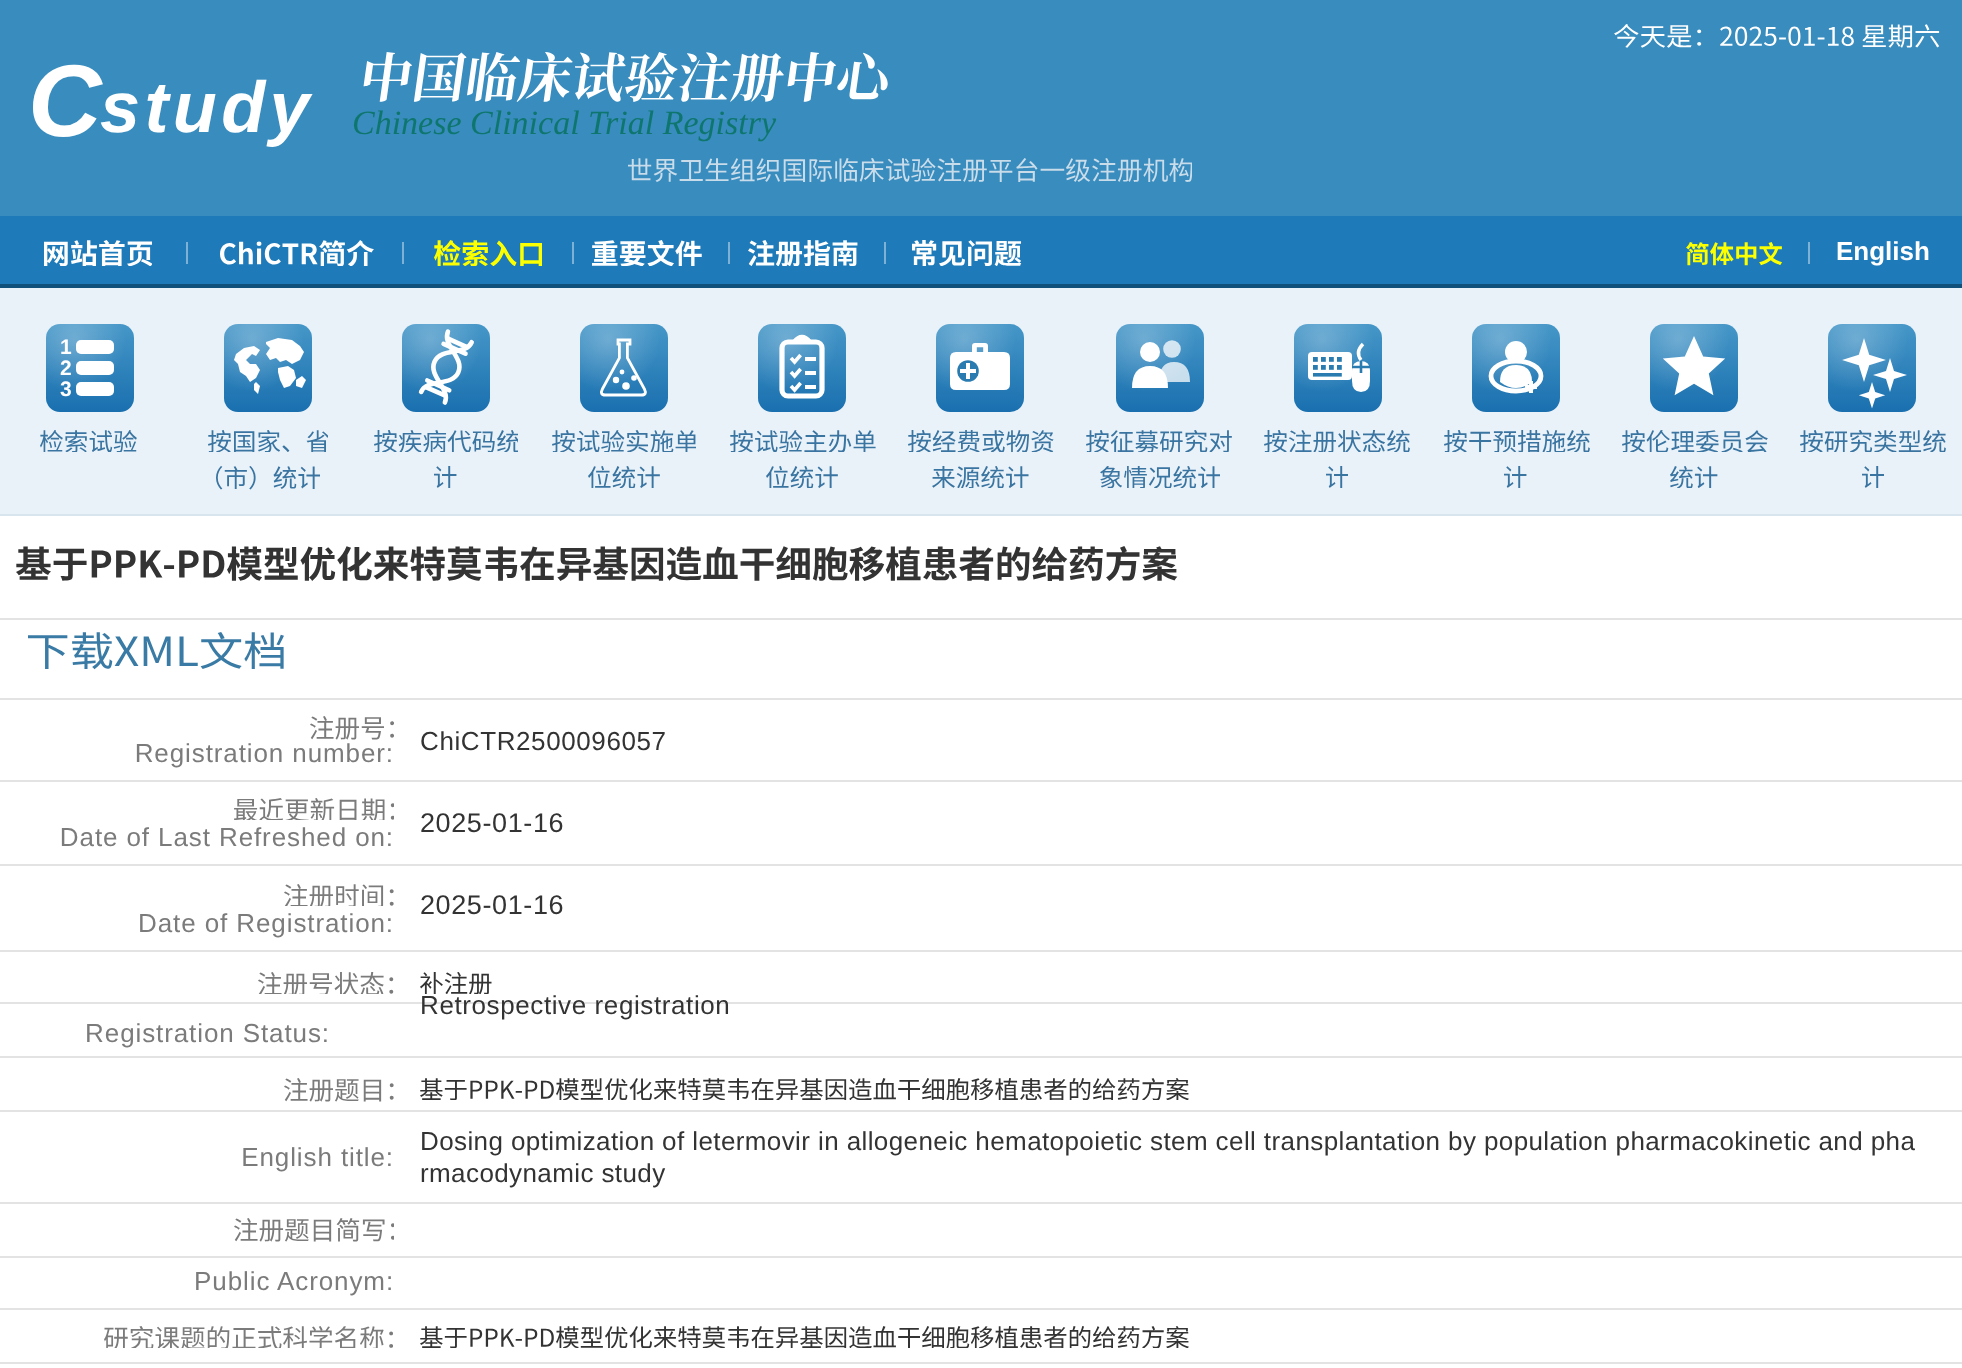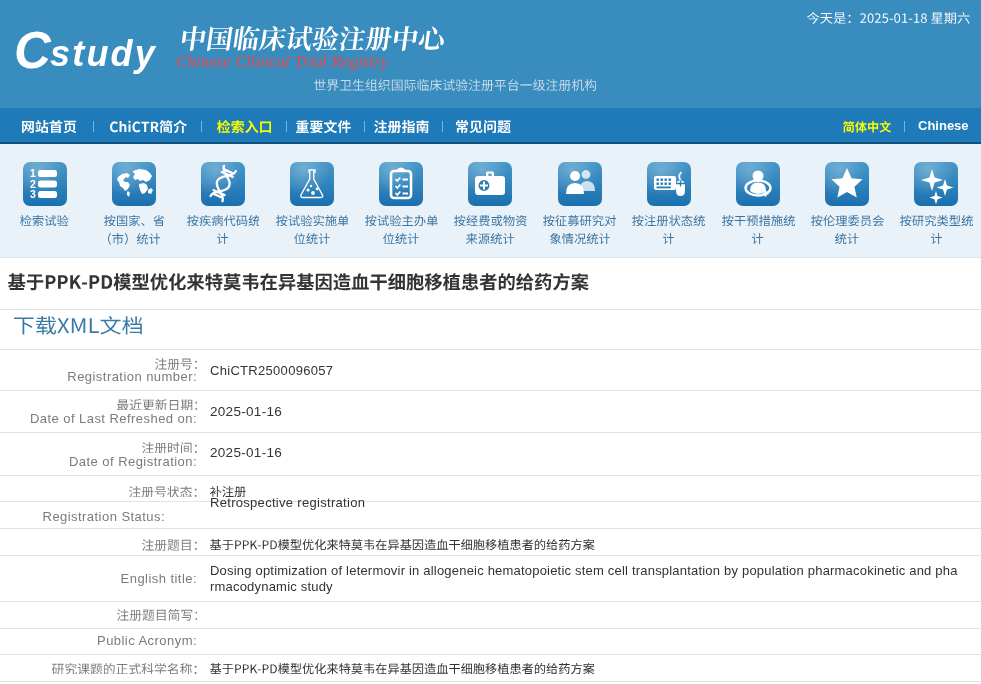--- a/index.html
+++ b/index.html
@@ -10,21 +10,21 @@
 .sep{position:absolute;width:1px;height:11px;background:#7db1d5;top:121px;}
 </style></head><body>
 <div class="abs" style="left:0;top:0;width:981px;height:108px;background:#388cbe;"></div>
 <div class="abs" style="left:14px;top:25px;width:170px;height:52px;color:#fff;font-weight:bold;font-style:italic;letter-spacing:2.2px;">
     <span style="position:absolute;left:0px;top:0px;font-size:51px;line-height:51px;">C</span>
     <span style="position:absolute;left:36px;top:11px;font-size:36px;line-height:36px;">study</span>
   </div>
 <svg style="position:absolute;left:181px;top:26px;" width="266.18" height="24.99" preserveAspectRatio="none" viewBox="0 0 10044 943">
     <path transform="translate(-90,851) scale(1,-1) skewX(8)" d="M786 333L561 333L561 600L786 600ZM598 833L436 849L436 629L223 629L90 681L90 205L108 205C159 205 213 233 213 246L213 304L436 304L436 -89L460 -89C507 -89 561 -59 561 -45L561 304L786 304L786 221L807 221C848 221 910 243 911 250L911 580C931 584 945 593 951 601L833 691L777 629L561 629L561 804C588 808 596 819 598 833ZM213 333L213 600L436 600L436 333ZM1591 364L1581 358C1607 327 1632 275 1636 231C1649 220 1662 216 1674 215L1632 159L1544 159L1544 385L1716 385C1730 385 1740 390 1742 401C1708 435 1649 483 1649 483L1597 414L1544 414L1544 599L1740 599C1753 599 1764 604 1767 615C1730 649 1668 698 1668 698L1613 627L1239 627L1247 599L1437 599L1437 414L1278 414L1286 385L1437 385L1437 159L1227 159L1235 131L1758 131C1772 131 1782 136 1785 147C1758 173 1718 205 1698 221C1742 244 1745 332 1591 364ZM1081 779L1081 -89L1101 -89C1151 -89 1197 -60 1197 -45L1197 -8L1799 -8L1799 -84L1817 -84C1861 -84 1916 -56 1917 -46L1917 731C1937 736 1951 744 1958 753L1846 843L1789 779L1207 779L1081 831ZM1799 20L1197 20L1197 751L1799 751ZM2381 828L2236 842L2236 -78L2256 -78C2296 -78 2344 -47 2344 -32L2344 799C2370 803 2378 814 2381 828ZM2205 720L2066 734L2066 37L2084 37C2123 37 2168 63 2168 76L2168 693C2194 696 2203 706 2205 720ZM2597 639L2588 633C2624 589 2661 520 2667 460C2766 382 2863 579 2597 639ZM2622 354L2622 40L2528 40L2528 354ZM2721 354L2812 354L2812 40L2721 40ZM2528 -46L2528 12L2812 12L2812 -64L2831 -64C2868 -64 2922 -42 2923 -34L2923 342C2938 345 2949 352 2954 358L2854 435L2803 382L2533 382L2421 428L2421 -81L2437 -81C2483 -81 2528 -57 2528 -46ZM2867 782L2805 689L2586 689C2600 719 2613 750 2625 783C2648 782 2661 791 2665 803L2507 850C2480 689 2420 524 2358 416L2371 408C2450 470 2517 555 2571 660L2951 660C2966 660 2976 665 2979 676C2939 718 2867 782 2867 782ZM3860 763L3798 679L3593 679C3652 710 3649 835 3432 851L3425 845C3462 806 3503 743 3516 687L3531 679L3246 679L3110 728L3110 429C3110 257 3105 66 3020 -84L3031 -92C3217 49 3228 265 3228 429L3228 651L3944 651C3958 651 3969 656 3972 667C3931 706 3860 763 3860 763ZM3852 519L3794 440L3642 440L3642 585C3670 589 3679 599 3681 615L3528 629L3528 441L3481 440L3263 440L3271 411L3472 411C3422 246 3321 85 3177 -20L3187 -33C3336 37 3449 132 3528 250L3528 -88L3548 -88C3593 -88 3642 -64 3642 -53L3642 394C3690 210 3770 75 3888 -11C3905 46 3941 83 3985 93L3988 104C3860 156 3728 268 3658 411L3929 411C3943 411 3954 416 3957 427C3918 465 3852 519 3852 519ZM4093 840L4084 835C4123 788 4171 717 4187 655C4294 589 4374 792 4093 840ZM4258 535C4283 539 4295 547 4301 554L4205 634L4153 582L4026 582L4035 553L4151 553L4151 131C4151 110 4144 100 4099 75L4179 -48C4192 -39 4207 -22 4214 4C4292 91 4353 172 4384 215L4378 224L4258 152ZM4580 484L4532 417L4324 417L4332 388L4436 388L4436 110C4379 98 4332 89 4304 84L4364 -35C4375 -31 4384 -22 4389 -9C4521 60 4614 114 4676 153L4673 165L4545 135L4545 388L4641 388C4647 388 4652 389 4656 391C4677 224 4721 83 4810 -23C4844 -65 4918 -112 4967 -74C4985 -60 4980 -24 4950 36L4972 207L4961 209C4945 166 4922 116 4908 89C4899 71 4893 70 4882 86C4785 189 4756 374 4750 583L4955 583C4969 583 4980 588 4983 599C4958 621 4924 648 4902 666C4958 684 4975 783 4801 818L4792 813C4813 780 4835 728 4835 683C4844 675 4853 670 4861 667L4818 611L4750 611C4749 674 4749 738 4751 803C4777 807 4786 819 4787 832L4636 848C4636 766 4637 687 4639 611L4314 611L4322 583L4640 583C4643 526 4647 471 4653 418C4621 449 4580 484 4580 484ZM5571 390L5558 386C5584 308 5611 202 5608 113C5694 24 5788 221 5571 390ZM5725 521L5676 458L5455 458L5463 429L5788 429C5802 429 5813 434 5814 445C5781 477 5725 521 5725 521ZM5028 187L5082 60C5093 63 5103 73 5108 86C5187 146 5243 194 5279 225L5277 236C5175 213 5071 193 5028 187ZM5232 636L5108 660C5108 598 5098 465 5087 386C5075 379 5062 371 5053 364L5144 306L5180 349L5302 349C5295 141 5280 46 5256 24C5249 17 5241 15 5226 15C5209 15 5169 18 5144 20L5144 5C5172 -1 5192 -11 5203 -25C5215 -38 5217 -61 5217 -89C5259 -89 5295 -78 5322 -55C5367 -15 5387 81 5395 336C5408 337 5417 340 5424 344C5449 266 5474 162 5469 76C5555 -15 5650 181 5435 354L5433 353L5355 419L5357 444L5364 437C5493 512 5599 636 5664 749C5710 617 5787 496 5888 424C5894 465 5923 496 5967 517L5969 531C5857 573 5733 658 5678 775L5685 788C5713 790 5724 797 5728 809L5576 849C5544 730 5460 556 5358 449C5366 544 5374 653 5377 719C5398 721 5413 728 5420 737L5317 815L5276 764L5057 764L5066 735L5285 735C5280 638 5269 493 5255 378L5175 378C5183 448 5191 551 5195 613C5220 613 5229 624 5232 636ZM5938 354L5789 403C5765 263 5727 94 5693 -16L5363 -16L5371 -45L5945 -45C5960 -45 5970 -40 5973 -29C5931 9 5861 63 5861 63L5800 -16L5718 -16C5788 79 5850 207 5898 334C5920 334 5933 342 5938 354ZM6473 845L6465 839C6515 793 6570 719 6589 653C6704 584 6781 813 6473 845ZM6111 829L6103 822C6143 785 6192 724 6209 670C6320 609 6391 818 6111 829ZM6037 603L6029 596C6068 562 6112 504 6126 452C6231 388 6308 591 6037 603ZM6101 205C6091 205 6056 205 6056 205L6056 186C6077 184 6094 180 6108 170C6132 154 6136 64 6118 -39C6126 -76 6149 -90 6174 -90C6223 -90 6257 -56 6258 -7C6262 80 6220 114 6219 167C6218 193 6226 230 6235 265C6249 322 6326 562 6368 693L6352 697C6155 265 6155 265 6132 226C6121 205 6117 205 6101 205ZM6295 -18L6303 -47L6952 -47C6967 -47 6977 -42 6980 -31C6937 10 6865 68 6865 68L6801 -18L6686 -18L6686 304L6912 304C6927 304 6938 309 6940 320C6901 357 6834 412 6834 412L6775 332L6686 332L6686 594L6937 594C6951 594 6962 599 6965 610C6923 649 6853 706 6853 707L6791 623L6346 623L6354 594L6566 594L6566 332L6347 332L6355 304L6566 304L6566 -18ZM7252 742L7341 742L7341 436L7251 436L7252 496ZM7028 436L7037 407L7142 407C7139 239 7123 64 7046 -81L7057 -89C7213 47 7245 240 7251 407L7341 407L7341 71C7341 57 7337 50 7321 50C7303 50 7220 56 7220 56L7220 42C7262 34 7282 22 7294 5C7306 -11 7311 -38 7314 -74C7436 -63 7452 -19 7452 59L7452 407L7530 407C7528 237 7517 61 7444 -81L7456 -88C7614 49 7636 240 7640 407L7738 407L7738 58C7738 44 7735 37 7717 37C7698 37 7612 43 7612 43L7612 29C7656 21 7676 9 7689 -8C7702 -24 7707 -53 7710 -89C7835 -77 7850 -33 7850 46L7850 407L7964 407C7978 407 7988 412 7990 423C7958 459 7900 512 7900 512L7850 437L7850 723C7871 727 7885 736 7892 744L7781 832L7728 770L7658 770L7530 817L7530 467L7530 436L7452 436L7452 725C7470 729 7484 737 7490 745L7382 829L7331 770L7269 770L7143 816L7143 495L7143 436ZM7640 742L7738 742L7738 436L7640 436L7640 467ZM8786 333L8561 333L8561 600L8786 600ZM8598 833L8436 849L8436 629L8223 629L8090 681L8090 205L8108 205C8159 205 8213 233 8213 246L8213 304L8436 304L8436 -89L8460 -89C8507 -89 8561 -59 8561 -45L8561 304L8786 304L8786 221L8807 221C8848 221 8910 243 8911 250L8911 580C8931 584 8945 593 8951 601L8833 691L8777 629L8561 629L8561 804C8588 808 8596 819 8598 833ZM8213 333L8213 600L8436 600L8436 333ZM9436 836L9426 829C9486 755 9549 648 9568 555C9690 462 9785 718 9436 836ZM9433 653L9280 668L9280 73C9280 -22 9319 -43 9437 -43L9566 -43C9775 -43 9826 -18 9826 37C9826 61 9816 74 9780 88L9776 251L9765 251C9743 174 9724 116 9711 95C9703 83 9694 79 9677 78C9658 77 9621 76 9576 76L9454 76C9410 76 9398 83 9398 108L9398 626C9422 629 9431 640 9433 653ZM9750 527L9741 519C9821 410 9848 257 9854 159C9949 34 10114 308 9750 527ZM9167 548L9153 547C9156 413 9105 290 9055 243C9029 215 9022 178 9047 150C9076 118 9133 124 9165 173C9213 240 9241 367 9167 548Z" fill="#ffffff"></path>
   </svg>
-<div class="abs" style="left:176px;top:53px;font-family:'Liberation Serif',serif;font-style:italic;font-size:17px;line-height:17px;color:#ef4444;">Chinese Clinical Trial Registry</div>
+<div class="abs" style="left:176px;top:53px;font-family:'Liberation Serif',serif;font-style:italic;font-size:17px;line-height:17px;color:#0f766e;">Chinese Clinical Trial Registry</div>
 <svg style="position:absolute;left:314px;top:79px;" width="282.34" height="12.04" preserveAspectRatio="none" viewBox="0 0 21887 933">
     <path transform="translate(-51,847) scale(1,-1)" d="M457 835L457 590L275 590L275 813L197 813L197 590L51 590L51 517L197 517L197 -15L922 -15L922 58L275 58L275 517L457 517L457 200L801 200L801 517L950 517L950 590L801 590L801 824L723 824L723 590L532 590L532 835ZM723 517L723 269L532 269L532 517ZM1311 271L1311 212C1311 137 1294 40 1118 -26C1134 -40 1159 -67 1169 -86C1364 -8 1388 114 1388 210L1388 271ZM1231 578L1461 578L1461 469L1231 469ZM1536 578L1768 578L1768 469L1536 469ZM1231 744L1461 744L1461 637L1231 637ZM1536 744L1768 744L1768 637L1536 637ZM1629 271L1629 -78L1706 -78L1706 269C1769 226 1840 191 1911 169C1922 188 1945 217 1962 233C1843 264 1723 328 1646 406L1845 406L1845 808L1157 808L1157 406L1357 406C1280 327 1160 260 1045 227C1062 211 1084 184 1095 164C1227 211 1366 301 1449 406L1559 406C1597 356 1647 310 1703 271ZM2115 768L2115 692L2417 692L2417 32L2052 32L2052 -43L2951 -43L2951 32L2497 32L2497 692L2794 692L2794 345C2794 329 2789 324 2769 323C2748 322 2678 322 2601 324C2613 304 2627 271 2631 250C2723 250 2786 251 2823 263C2860 276 2871 299 2871 343L2871 768ZM3239 824C3201 681 3136 542 3054 453C3073 443 3106 421 3121 408C3159 453 3194 510 3226 573L3463 573L3463 352L3165 352L3165 280L3463 280L3463 25L3055 25L3055 -48L3949 -48L3949 25L3541 25L3541 280L3865 280L3865 352L3541 352L3541 573L3901 573L3901 646L3541 646L3541 840L3463 840L3463 646L3259 646C3281 697 3300 752 3315 807ZM4048 58L4063 -14C4157 10 4282 42 4401 73L4394 137C4266 106 4134 76 4048 58ZM4481 790L4481 11L4380 11L4380 -58L4959 -58L4959 11L4872 11L4872 790ZM4553 11L4553 207L4798 207L4798 11ZM4553 466L4798 466L4798 274L4553 274ZM4553 535L4553 721L4798 721L4798 535ZM4066 423C4081 430 4105 437 4242 454C4194 388 4150 335 4130 315C4097 278 4071 253 4049 249C4058 231 4069 197 4073 182C4094 194 4129 204 4401 259C4400 274 4400 302 4402 321L4182 281C4265 370 4346 480 4415 591L4355 628C4334 591 4311 555 4288 520L4143 504C4207 590 4269 701 4318 809L4250 840C4205 719 4126 588 4102 555C4079 521 4060 497 4042 493C4050 473 4062 438 4066 423ZM5040 53L5055 -21C5151 4 5279 35 5403 66L5395 132C5264 101 5129 71 5040 53ZM5513 697L5815 697L5815 398L5513 398ZM5439 769L5439 326L5892 326L5892 769ZM5738 205C5791 118 5847 1 5869 -71L5943 -41C5921 30 5862 144 5806 230ZM5510 228C5481 126 5430 28 5362 -36C5381 -46 5415 -68 5429 -79C5496 -10 5555 98 5589 211ZM5061 416C5075 424 5099 430 5229 447C5183 382 5141 330 5122 310C5090 273 5066 248 5044 244C5052 225 5063 191 5067 176C5090 189 5125 199 5399 254C5398 269 5397 299 5399 319L5178 278C5257 367 5335 476 5400 586L5338 623C5318 586 5296 548 5273 513L5137 498C5199 585 5260 697 5306 804L5234 837C5192 716 5117 584 5094 551C5072 516 5054 493 5036 489C5045 469 5057 432 5061 416ZM6592 320C6629 286 6671 238 6691 206L6743 237C6722 268 6679 315 6641 347ZM6228 196L6228 132L6777 132L6777 196L6530 196L6530 365L6732 365L6732 430L6530 430L6530 573L6756 573L6756 640L6242 640L6242 573L6459 573L6459 430L6270 430L6270 365L6459 365L6459 196ZM6086 795L6086 -80L6162 -80L6162 -30L6835 -30L6835 -80L6914 -80L6914 795ZM6162 40L6162 725L6835 725L6835 40ZM7462 764L7462 693L7899 693L7899 764ZM7776 325C7823 225 7869 95 7884 16L7954 41C7937 120 7888 247 7840 345ZM7488 342C7461 236 7416 129 7361 57C7377 49 7408 28 7421 18C7475 94 7526 211 7556 327ZM7086 797L7086 -80L7157 -80L7157 729L7303 729C7281 662 7251 575 7222 503C7296 423 7314 354 7314 299C7314 269 7308 241 7292 230C7284 224 7272 221 7260 221C7244 219 7224 220 7200 222C7213 203 7220 174 7220 156C7244 155 7270 155 7290 157C7312 160 7330 166 7345 175C7375 196 7387 239 7387 293C7387 355 7369 428 7294 511C7329 591 7367 689 7397 771L7344 800L7332 797ZM7419 525L7419 454L7632 454L7632 16C7632 3 7628 -1 7614 -1C7600 -2 7553 -2 7501 -1C7512 -24 7522 -56 7525 -78C7595 -78 7641 -76 7670 -64C7700 -51 7708 -28 7708 15L7708 454L7953 454L7953 525ZM8085 719L8085 52L8156 52L8156 719ZM8251 828L8251 -72L8325 -72L8325 828ZM8582 570C8641 522 8716 454 8753 414L8803 469C8766 507 8693 569 8631 615ZM8526 845C8490 708 8429 576 8348 491C8366 482 8400 462 8414 450C8459 503 8501 573 8536 651L8952 651L8952 724L8566 724C8579 758 8590 794 8600 830ZM8641 44L8499 44L8499 306L8641 306ZM8710 44L8710 306L8848 306L8848 44ZM8426 378L8426 -79L8499 -79L8499 -26L8848 -26L8848 -75L8924 -75L8924 378ZM9544 607L9544 455L9240 455L9240 384L9507 384C9436 249 9313 118 9192 52C9210 39 9233 12 9246 -7C9356 61 9467 180 9544 313L9544 -80L9619 -80L9619 313C9698 188 9809 70 9913 3C9925 23 9950 50 9968 64C9851 129 9726 257 9650 384L9941 384L9941 455L9619 455L9619 607ZM9467 825C9488 790 9509 746 9524 710L9118 710L9118 453C9118 309 9111 107 9032 -36C9050 -43 9083 -66 9097 -77C9179 74 9193 299 9193 452L9193 639L9950 639L9950 710L9612 710C9598 748 9570 804 9544 845ZM10120 775C10171 731 10235 667 10265 626L10317 678C10287 718 10222 778 10170 821ZM10777 796C10819 752 10865 691 10885 651L10940 688C10918 727 10871 785 10829 828ZM10050 526L10050 454L10189 454L10189 94C10189 51 10159 22 10141 11C10154 -4 10172 -36 10179 -54C10194 -36 10221 -18 10392 97C10385 112 10376 141 10371 161L10260 89L10260 526ZM10671 835L10677 632L10346 632L10346 560L10680 560C10698 183 10745 -74 10869 -77C10907 -77 10947 -35 10967 134C10953 140 10921 160 10907 175C10901 77 10889 21 10871 21C10809 24 10770 251 10754 560L10959 560L10959 632L10751 632C10749 697 10747 765 10747 835ZM10360 61L10381 -10C10465 15 10574 47 10679 78L10669 145L10552 112L10552 344L10646 344L10646 414L10378 414L10378 344L10483 344L10483 93ZM11031 148L11047 85C11122 106 11214 131 11304 157L11297 215C11198 189 11101 163 11031 148ZM11533 530L11533 465L11831 465L11831 530ZM11467 362C11496 286 11523 186 11531 121L11593 138C11584 203 11555 301 11526 376ZM11644 387C11661 312 11679 212 11684 147L11746 157C11740 222 11722 320 11702 396ZM11107 656C11100 548 11088 399 11075 311L11344 311C11331 105 11315 24 11294 2C11286 -8 11275 -10 11259 -10C11240 -10 11194 -9 11145 -4C11156 -22 11164 -48 11165 -67C11213 -70 11260 -71 11285 -69C11315 -66 11333 -60 11350 -39C11382 -7 11396 87 11412 342C11413 351 11414 373 11414 373L11347 372L11335 372C11347 480 11362 660 11372 795L11064 795L11064 730L11303 730C11295 610 11282 468 11270 372L11147 372C11156 456 11165 565 11171 652ZM11667 847C11605 707 11495 584 11375 508C11389 493 11411 463 11420 448C11514 514 11605 608 11674 718C11744 621 11845 517 11936 451C11944 471 11961 503 11974 520C11881 580 11773 686 11710 781L11732 826ZM11435 35L11435 -31L11945 -31L11945 35L11792 35C11841 127 11897 259 11938 365L11870 382C11837 277 11776 128 11727 35ZM12094 774C12159 743 12242 695 12284 662L12327 724C12284 755 12200 800 12136 828ZM12042 497C12105 467 12187 420 12227 388L12269 451C12227 482 12144 526 12083 553ZM12071 -18L12134 -69C12194 24 12263 150 12316 255L12262 305C12204 191 12125 59 12071 -18ZM12548 819C12582 767 12617 697 12631 653L12704 682C12689 726 12651 793 12616 844ZM12334 649L12334 578L12597 578L12597 352L12372 352L12372 281L12597 281L12597 23L12302 23L12302 -49L12962 -49L12962 23L12675 23L12675 281L12902 281L12902 352L12675 352L12675 578L12938 578L12938 649ZM13544 775L13544 464L13544 443L13440 443L13440 775L13154 775L13154 466L13154 443L13042 443L13042 371L13152 371C13146 236 13124 83 13040 -33C13056 -43 13084 -70 13095 -86C13187 40 13216 220 13224 371L13367 371L13367 15C13367 0 13362 -4 13348 -5C13334 -6 13288 -6 13237 -4C13247 -23 13259 -54 13262 -72C13332 -72 13376 -71 13403 -59C13430 -47 13440 -26 13440 14L13440 371L13542 371C13537 238 13517 85 13443 -31C13458 -40 13488 -68 13499 -82C13583 43 13609 222 13615 371L13777 371L13777 12C13777 -3 13772 -8 13756 -9C13743 -10 13694 -10 13642 -9C13653 -28 13663 -60 13667 -79C13740 -79 13785 -78 13813 -66C13841 -54 13851 -31 13851 11L13851 371L13958 371L13958 443L13851 443L13851 775ZM13226 704L13367 704L13367 443L13226 443L13226 466ZM13617 443L13617 464L13617 704L13777 704L13777 443ZM14174 630C14213 556 14252 459 14266 399L14337 424C14323 482 14282 578 14242 650ZM14755 655C14730 582 14684 480 14646 417L14711 396C14750 456 14797 552 14834 633ZM14052 348L14052 273L14459 273L14459 -79L14537 -79L14537 273L14949 273L14949 348L14537 348L14537 698L14893 698L14893 773L14105 773L14105 698L14459 698L14459 348ZM15179 342L15179 -79L15255 -79L15255 -25L15741 -25L15741 -77L15821 -77L15821 342ZM15255 48L15255 270L15741 270L15741 48ZM15126 426C15165 441 15224 443 15800 474C15825 443 15846 414 15861 388L15925 434C15873 518 15756 641 15658 727L15599 687C15647 644 15699 591 15745 540L15231 516C15320 598 15410 701 15490 811L15415 844C15336 720 15219 593 15183 559C15149 526 15124 505 15101 500C15110 480 15122 442 15126 426ZM16044 431L16044 349L16960 349L16960 431ZM17042 56L17060 -18C17155 18 17280 66 17398 113L17383 178C17258 132 17127 84 17042 56ZM17400 775L17400 705L17512 705C17500 384 17465 124 17329 -36C17347 -46 17382 -70 17395 -82C17481 30 17528 177 17555 355C17589 273 17631 197 17680 130C17620 63 17548 12 17470 -24C17486 -36 17512 -64 17523 -82C17597 -45 17666 6 17726 73C17781 10 17844 -42 17915 -78C17926 -59 17949 -32 17966 -18C17894 16 17829 67 17773 130C17842 223 17895 341 17926 486L17879 505L17865 502L17763 502C17788 584 17817 689 17840 775ZM17587 705L17746 705C17722 611 17692 506 17667 436L17839 436C17814 339 17775 257 17726 187C17659 278 17607 386 17572 499C17579 564 17583 633 17587 705ZM17055 423C17070 430 17094 436 17223 453C17177 387 17134 334 17115 313C17084 275 17060 250 17038 246C17046 227 17057 192 17061 177C17083 193 17117 206 17384 286C17381 302 17379 331 17379 349L17183 294C17257 382 17330 487 17393 593L17330 631C17311 593 17289 556 17266 520L17134 506C17195 593 17255 703 17301 809L17232 841C17189 719 17113 589 17090 555C17067 521 17050 498 17031 493C17040 474 17051 438 17055 423ZM18094 774C18159 743 18242 695 18284 662L18327 724C18284 755 18200 800 18136 828ZM18042 497C18105 467 18187 420 18227 388L18269 451C18227 482 18144 526 18083 553ZM18071 -18L18134 -69C18194 24 18263 150 18316 255L18262 305C18204 191 18125 59 18071 -18ZM18548 819C18582 767 18617 697 18631 653L18704 682C18689 726 18651 793 18616 844ZM18334 649L18334 578L18597 578L18597 352L18372 352L18372 281L18597 281L18597 23L18302 23L18302 -49L18962 -49L18962 23L18675 23L18675 281L18902 281L18902 352L18675 352L18675 578L18938 578L18938 649ZM19544 775L19544 464L19544 443L19440 443L19440 775L19154 775L19154 466L19154 443L19042 443L19042 371L19152 371C19146 236 19124 83 19040 -33C19056 -43 19084 -70 19095 -86C19187 40 19216 220 19224 371L19367 371L19367 15C19367 0 19362 -4 19348 -5C19334 -6 19288 -6 19237 -4C19247 -23 19259 -54 19262 -72C19332 -72 19376 -71 19403 -59C19430 -47 19440 -26 19440 14L19440 371L19542 371C19537 238 19517 85 19443 -31C19458 -40 19488 -68 19499 -82C19583 43 19609 222 19615 371L19777 371L19777 12C19777 -3 19772 -8 19756 -9C19743 -10 19694 -10 19642 -9C19653 -28 19663 -60 19667 -79C19740 -79 19785 -78 19813 -66C19841 -54 19851 -31 19851 11L19851 371L19958 371L19958 443L19851 443L19851 775ZM19226 704L19367 704L19367 443L19226 443L19226 466ZM19617 443L19617 464L19617 704L19777 704L19777 443ZM20498 783L20498 462C20498 307 20484 108 20349 -32C20366 -41 20395 -66 20406 -80C20550 68 20571 295 20571 462L20571 712L20759 712L20759 68C20759 -18 20765 -36 20782 -51C20797 -64 20819 -70 20839 -70C20852 -70 20875 -70 20890 -70C20911 -70 20929 -66 20943 -56C20958 -46 20966 -29 20971 0C20975 25 20979 99 20979 156C20960 162 20937 174 20922 188C20921 121 20920 68 20917 45C20916 22 20913 13 20907 7C20903 2 20895 0 20887 0C20877 0 20865 0 20858 0C20850 0 20845 2 20840 6C20835 10 20833 29 20833 62L20833 783ZM20218 840L20218 626L20052 626L20052 554L20208 554C20172 415 20099 259 20028 175C20040 157 20059 127 20067 107C20123 176 20177 289 20218 406L20218 -79L20291 -79L20291 380C20330 330 20377 268 20397 234L20444 296C20421 322 20326 429 20291 464L20291 554L20439 554L20439 626L20291 626L20291 840ZM21516 840C21484 705 21429 572 21357 487C21375 477 21405 453 21419 441C21453 486 21486 543 21514 606L21862 606C21849 196 21834 43 21804 8C21794 -5 21784 -8 21766 -7C21745 -7 21697 -7 21644 -2C21656 -24 21665 -56 21667 -77C21716 -80 21766 -81 21797 -77C21829 -73 21851 -65 21871 -37C21908 12 21922 167 21937 637C21937 647 21938 676 21938 676L21543 676C21561 723 21577 773 21590 824ZM21632 376C21649 340 21667 298 21682 258L21505 227C21550 310 21594 415 21626 517L21554 538C21527 423 21471 297 21454 265C21437 232 21423 208 21407 205C21415 187 21427 152 21430 138C21449 149 21480 157 21703 202C21712 175 21719 150 21724 130L21784 155C21768 216 21726 319 21687 396ZM21199 840L21199 647L21050 647L21050 577L21192 577C21160 440 21097 281 21032 197C21046 179 21064 146 21072 124C21119 191 21165 300 21199 413L21199 -79L21271 -79L21271 438C21300 387 21332 326 21347 293L21394 348C21376 378 21297 499 21271 530L21271 577L21387 577L21387 647L21271 647L21271 840Z" fill="#c9dcea"></path>
   </svg>
 <svg style="position:absolute;right:11px;top:12px;" width="162.61" height="11.92" preserveAspectRatio="none" viewBox="0 0 12274 931">
     <path transform="translate(-35,847) scale(1,-1)" d="M390 533C456 484 541 412 580 367L635 420C593 464 506 532 441 579ZM161 348L161 272L722 272C650 179 547 51 461 -48L538 -83C644 46 776 212 859 324L801 352L787 348ZM495 847C394 695 216 556 35 475C57 457 80 429 92 408C244 485 394 599 503 729C612 605 774 481 906 415C920 435 945 466 965 482C823 544 649 668 548 786L567 813ZM1066 455L1066 379L1434 379C1398 238 1300 90 1042 -15C1058 -30 1081 -60 1091 -78C1346 27 1455 175 1501 323C1582 127 1715 -11 1915 -77C1926 -56 1949 -26 1966 -10C1763 49 1625 189 1555 379L1937 379L1937 455L1528 455C1532 494 1533 532 1533 568L1533 687L1894 687L1894 763L1102 763L1102 687L1454 687L1454 568C1454 532 1453 494 1448 455ZM2236 607L2757 607L2757 525L2236 525ZM2236 742L2757 742L2757 661L2236 661ZM2164 799L2164 468L2833 468L2833 799ZM2231 299C2205 153 2141 40 2035 -29C2052 -40 2081 -68 2092 -81C2158 -34 2210 30 2248 109C2330 -29 2459 -60 2661 -60L2935 -60C2939 -39 2951 -6 2963 12C2911 11 2702 10 2664 11C2622 11 2582 12 2546 16L2546 154L2878 154L2878 220L2546 220L2546 332L2943 332L2943 399L2059 399L2059 332L2471 332L2471 29C2384 51 2320 98 2281 190C2291 221 2299 254 2306 289ZM3250 486C3290 486 3326 515 3326 560C3326 606 3290 636 3250 636C3210 636 3174 606 3174 560C3174 515 3210 486 3250 486ZM3250 -4C3290 -4 3326 26 3326 71C3326 117 3290 146 3250 146C3210 146 3174 117 3174 71C3174 26 3210 -4 3250 -4ZM4044 0L4505 0L4505 79L4302 79C4265 79 4220 75 4182 72C4354 235 4470 384 4470 531C4470 661 4387 746 4256 746C4163 746 4099 704 4040 639L4093 587C4134 636 4185 672 4245 672C4336 672 4380 611 4380 527C4380 401 4274 255 4044 54ZM4833 -13C4972 -13 5061 113 5061 369C5061 623 4972 746 4833 746C4693 746 4605 623 4605 369C4605 113 4693 -13 4833 -13ZM4833 61C4750 61 4693 154 4693 369C4693 583 4750 674 4833 674C4916 674 4973 583 4973 369C4973 154 4916 61 4833 61ZM5154 0L5615 0L5615 79L5412 79C5375 79 5330 75 5292 72C5464 235 5580 384 5580 531C5580 661 5497 746 5366 746C5273 746 5209 704 5150 639L5203 587C5244 636 5295 672 5355 672C5446 672 5490 611 5490 527C5490 401 5384 255 5154 54ZM5927 -13C6050 -13 6167 78 6167 238C6167 400 6067 472 5946 472C5902 472 5869 461 5836 443L5855 655L6131 655L6131 733L5775 733L5751 391L5800 360C5842 388 5873 403 5922 403C6014 403 6074 341 6074 236C6074 129 6005 63 5918 63C5833 63 5779 102 5738 144L5692 84C5742 35 5812 -13 5927 -13ZM6266 245L6522 245L6522 315L6266 315ZM6845 -13C6984 -13 7073 113 7073 369C7073 623 6984 746 6845 746C6705 746 6617 623 6617 369C6617 113 6705 -13 6845 -13ZM6845 61C6762 61 6705 154 6705 369C6705 583 6762 674 6845 674C6928 674 6985 583 6985 369C6985 154 6928 61 6845 61ZM7210 0L7612 0L7612 76L7465 76L7465 733L7395 733C7355 710 7308 693 7243 681L7243 623L7374 623L7374 76L7210 76ZM7723 245L7979 245L7979 315L7723 315ZM8112 0L8514 0L8514 76L8367 76L8367 733L8297 733C8257 710 8210 693 8145 681L8145 623L8276 623L8276 76L8112 76ZM8859 -13C8996 -13 9088 70 9088 176C9088 277 9029 332 8965 369L8965 374C9008 408 9062 474 9062 551C9062 664 8986 744 8861 744C8747 744 8660 669 8660 558C8660 481 8706 426 8759 389L8759 385C8692 349 8625 280 8625 182C8625 69 8723 -13 8859 -13ZM8909 398C8822 432 8743 471 8743 558C8743 629 8792 676 8860 676C8938 676 8984 619 8984 546C8984 492 8958 442 8909 398ZM8860 55C8772 55 8706 112 8706 190C8706 260 8748 318 8807 356C8911 314 9001 278 9001 179C9001 106 8945 55 8860 55ZM9600 594L10116 594L10116 504L9600 504ZM9600 739L10116 739L10116 651L9600 651ZM9527 799L9527 444L10193 444L10193 799ZM9591 443C9551 355 9481 268 9408 212C9426 201 9457 179 9471 165C9506 195 9542 234 9575 277L9820 277L9820 182L9540 182L9540 121L9820 121L9820 12L9423 12L9423 -54L10295 -54L10295 12L9898 12L9898 121L10190 121L10190 182L9898 182L9898 277L10232 277L10232 341L9898 341L9898 422L9820 422L9820 341L9620 341C9637 367 9652 395 9665 422ZM10536 143C10506 76 10453 9 10397 -36C10415 -47 10445 -68 10459 -80C10513 -30 10571 47 10607 123ZM10679 112C10718 65 10764 -1 10782 -42L10844 -6C10823 35 10777 97 10737 143ZM11213 722L11213 561L11008 561L11008 722ZM10938 790L10938 427C10938 283 10930 92 10846 -41C10863 -49 10894 -71 10906 -84C10966 11 10992 139 11002 260L11213 260L11213 17C11213 1 11207 -3 11193 -4C11178 -5 11127 -5 11074 -3C11084 -23 11095 -56 11098 -76C11171 -76 11219 -75 11247 -62C11276 -50 11285 -27 11285 16L11285 790ZM11213 494L11213 328L11006 328C11008 363 11008 396 11008 427L11008 494ZM10745 828L10745 707L10563 707L10563 828L10495 828L10495 707L10410 707L10410 640L10495 640L10495 231L10396 231L10396 164L10889 164L10889 231L10815 231L10815 640L10889 640L10889 707L10815 707L10815 828ZM10563 640L10745 640L10745 551L10563 551ZM10563 491L10745 491L10745 393L10563 393ZM10563 332L10745 332L10745 231L10563 231ZM11415 575L11415 498L12304 498L12304 575ZM11666 382C11600 236 11498 79 11402 -22C11423 -34 11460 -60 11477 -74C11570 34 11675 200 11749 356ZM11962 357C12056 221 12177 38 12231 -68L12309 -25C12249 81 12126 259 12033 390ZM11765 810C11799 742 11839 651 11858 597L11939 629C11918 681 11876 770 11842 835Z" fill="#ffffff"></path>
   </svg>
 <div class="abs" style="left:0;top:108px;width:981px;height:34px;background:#1e7ab8;border-bottom:2px solid #10517c;"></div>
 <svg style="position:absolute;left:22px;top:120px;" width="54.28" height="13.27" preserveAspectRatio="none" viewBox="0 0 3877 948">
     <path transform="translate(-77,857) scale(1,-1)" d="M319 341C290 252 250 174 197 115L197 488C237 443 279 392 319 341ZM77 794L77 -88L197 -88L197 79C222 63 253 41 267 29C319 87 361 159 395 242C417 211 437 183 452 158L524 242C501 276 470 318 434 362C457 443 473 531 485 626L379 638C372 577 363 518 351 463C319 500 286 537 255 570L197 508L197 681L805 681L805 57C805 38 797 31 777 30C756 30 682 29 619 34C637 2 658 -54 664 -87C760 -88 823 -85 867 -65C910 -46 925 -12 925 55L925 794ZM470 499C512 453 556 400 595 346C561 238 511 148 442 84C468 70 515 36 535 20C590 78 634 152 668 238C692 200 711 164 725 133L804 209C783 254 750 308 710 363C732 443 748 531 760 625L653 636C647 578 638 523 627 470C600 504 571 536 542 565ZM1081 511C1100 406 1118 268 1121 177L1219 197C1213 289 1195 422 1174 528ZM1160 816C1183 772 1207 715 1219 674L1048 674L1048 564L1450 564L1450 674L1248 674L1329 701C1317 740 1291 800 1264 845ZM1304 536C1295 420 1272 261 1247 161C1169 144 1096 129 1040 119L1066 1C1172 26 1311 58 1440 89L1428 200L1346 182C1371 278 1396 408 1415 518ZM1457 379L1457 -88L1574 -88L1574 -41L1811 -41L1811 -84L1934 -84L1934 379L1735 379L1735 552L1968 552L1968 666L1735 666L1735 850L1612 850L1612 379ZM1574 70L1574 267L1811 267L1811 70ZM2267 286L2724 286L2724 221L2267 221ZM2267 378L2267 439L2724 439L2724 378ZM2267 129L2724 129L2724 61L2267 61ZM2205 809C2231 782 2258 746 2278 715L2048 715L2048 604L2429 604L2413 543L2147 543L2147 -90L2267 -90L2267 -43L2724 -43L2724 -90L2849 -90L2849 543L2546 543L2574 604L2955 604L2955 715L2730 715C2756 747 2784 784 2810 822L2672 852C2655 810 2624 757 2596 715L2365 715L2410 738C2390 773 2349 822 2312 857ZM3441 449L3441 270C3441 173 3385 70 3040 6C3067 -18 3101 -65 3114 -91C3487 -13 3565 124 3565 268L3565 449ZM3536 95C3650 45 3806 -36 3880 -91L3954 3C3874 57 3714 132 3604 176ZM3149 601L3149 135L3272 135L3272 491L3738 491L3738 138L3867 138L3867 601L3503 601C3517 628 3532 659 3546 691L3942 691L3942 802L3067 802L3067 691L3411 691C3403 661 3393 629 3384 601Z" fill="#ffffff"></path>
   </svg>
@@ -45,21 +45,21 @@
   </svg>
 <div class="sep" style="left:93px;"></div>
 <div class="sep" style="left:201px;"></div>
 <div class="sep" style="left:286px;"></div>
 <div class="sep" style="left:364px;"></div>
 <div class="sep" style="left:442px;"></div>
 <svg style="position:absolute;left:843px;top:121px;" width="48.18" height="11.58" preserveAspectRatio="none" viewBox="0 0 3949 949">
     <path transform="translate(-30,860) scale(1,-1)" d="M88 446L88 -88L205 -88L205 446ZM140 529C180 491 226 438 245 402L339 468C317 503 268 554 227 588ZM317 387L317 25L694 25L694 387ZM188 856C155 766 96 677 30 620C58 606 106 575 128 556C160 588 193 630 222 676L258 676C281 636 304 588 313 556L416 599C409 621 395 648 379 676L499 676L499 774L277 774L300 826ZM595 853C572 770 526 686 471 633C498 619 546 588 568 569C594 598 620 635 643 676L691 676C718 635 746 588 757 555L860 603C851 624 836 650 819 676L951 676L951 773L689 773C696 791 703 809 708 827ZM588 167L588 113L418 113L418 167ZM418 300L588 300L588 248L418 248ZM355 551L355 445L798 445L798 38C798 24 794 20 778 20C763 19 708 19 664 22C678 -6 694 -50 699 -80C774 -81 829 -79 866 -64C905 -47 916 -19 916 38L916 551ZM1222 846C1176 704 1097 561 1013 470C1035 440 1068 374 1079 345C1100 368 1120 394 1140 423L1140 -88L1254 -88L1254 618C1285 681 1313 747 1335 811ZM1312 671L1312 557L1510 557C1454 398 1361 240 1259 149C1286 128 1325 86 1345 58C1376 90 1406 128 1434 171L1434 79L1566 79L1566 -82L1683 -82L1683 79L1818 79L1818 167C1843 127 1870 91 1898 61C1919 92 1960 134 1988 154C1890 246 1798 402 1743 557L1960 557L1960 671L1683 671L1683 845L1566 845L1566 671ZM1566 186L1444 186C1490 260 1532 347 1566 439ZM1683 186L1683 449C1717 354 1759 263 1806 186ZM2434 850L2434 676L2088 676L2088 169L2208 169L2208 224L2434 224L2434 -89L2561 -89L2561 224L2788 224L2788 174L2914 174L2914 676L2561 676L2561 850ZM2208 342L2208 558L2434 558L2434 342ZM2788 342L2561 342L2561 558L2788 558ZM3412 822C3435 779 3458 722 3469 681L3044 681L3044 564L3202 564C3256 423 3326 302 3416 202C3312 121 3182 64 3025 25C3049 -3 3085 -59 3098 -88C3259 -41 3394 26 3505 116C3611 27 3740 -39 3898 -81C3916 -48 3952 4 3979 31C3828 65 3702 125 3598 204C3687 301 3755 420 3806 564L3960 564L3960 681L3524 681L3609 708C3597 749 3567 813 3540 860ZM3507 286C3430 365 3370 459 3326 564L3672 564C3631 454 3577 362 3507 286Z" fill="#fcff00"></path>
   </svg>
 <div class="sep" style="left:904px;"></div>
-<div class="abs" style="left:918px;top:119px;color:#fff;font-weight:bold;font-size:13px;line-height:13px;">Chinese</div>
+<div class="abs" style="left:918px;top:119px;color:#fff;font-weight:bold;font-size:13px;line-height:13px;">English</div>
 <div class="abs" style="left:0;top:144px;width:981px;height:113px;background:#e9f2f9;border-bottom:1px solid #d9e5ee;"></div>
 <div class="abs" style="left:23px;top:162px;width:44px;height:44px;border-radius:7px;background:radial-gradient(circle at 32% 18%,rgba(255,255,255,.25),rgba(255,255,255,0) 55%),linear-gradient(180deg,#4697c8,#1a70af);"></div>
 <svg class="abs" style="left:23px;top:162px;" width="44" height="44" viewBox="0 0 44 44">
     <g fill="#fff">
       <rect x="15" y="8" width="19" height="7" rx="2.5"></rect>
       <rect x="15" y="18.5" width="19" height="7" rx="2.5"></rect>
       <rect x="15" y="29" width="19" height="7" rx="2.5"></rect>
       <text x="7" y="15" font-size="10.5" font-weight="bold" font-family="Liberation Sans">1</text>
       <text x="7" y="25.5" font-size="10.5" font-weight="bold" font-family="Liberation Sans">2</text>
       <text x="7" y="36" font-size="10.5" font-weight="bold" font-family="Liberation Sans">3</text>

